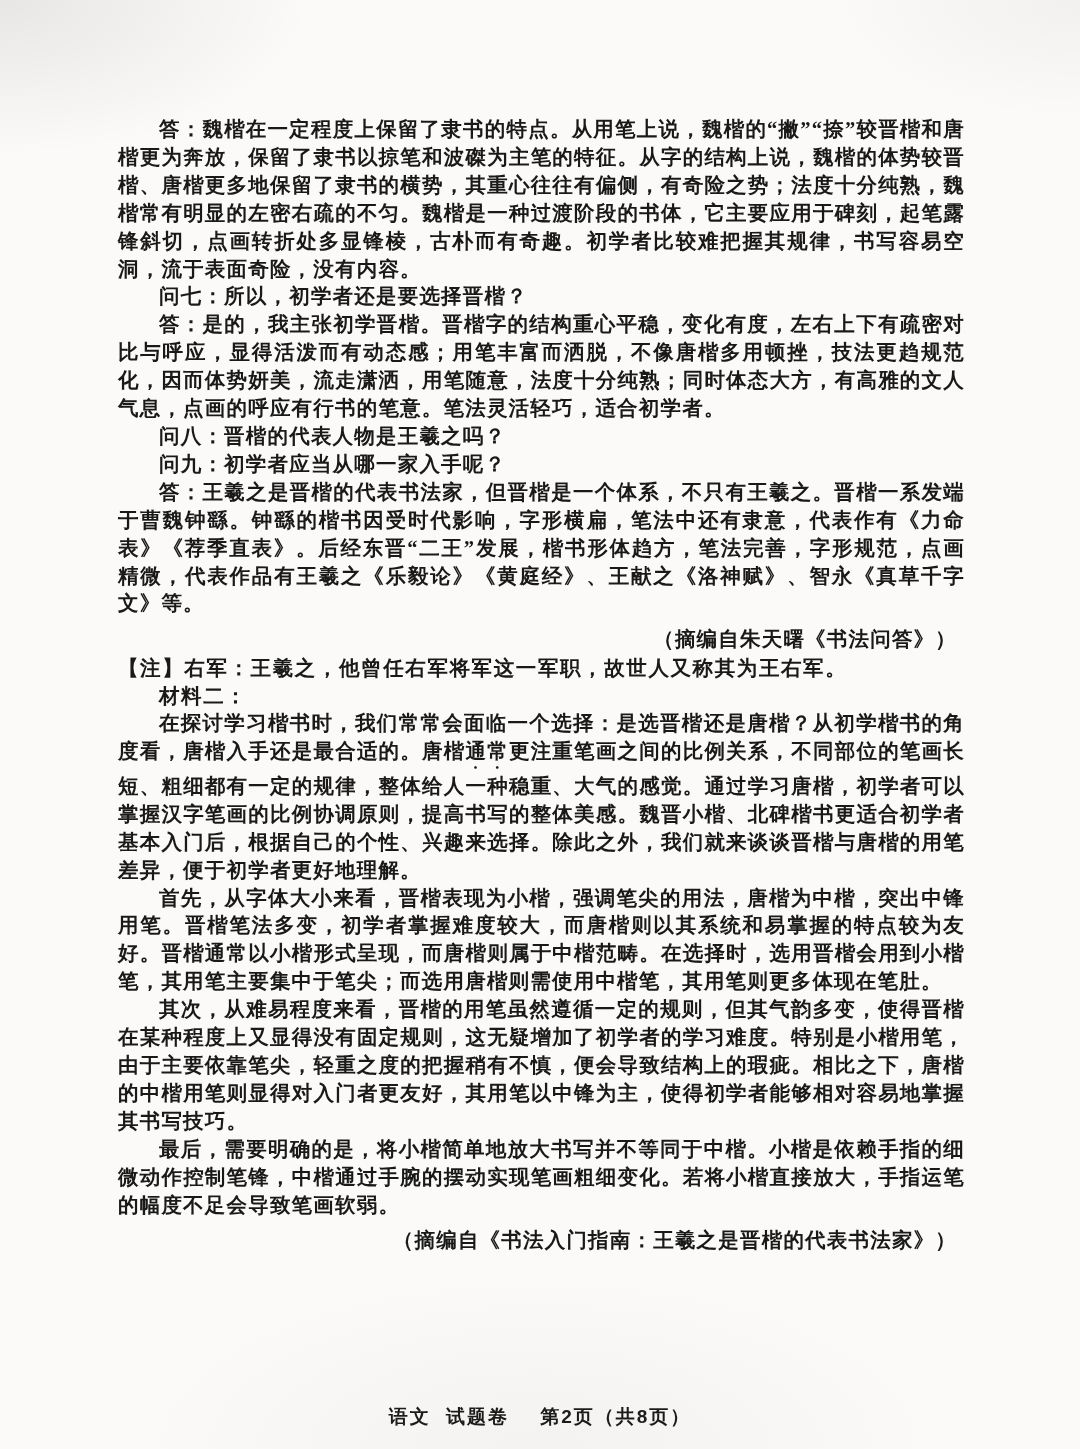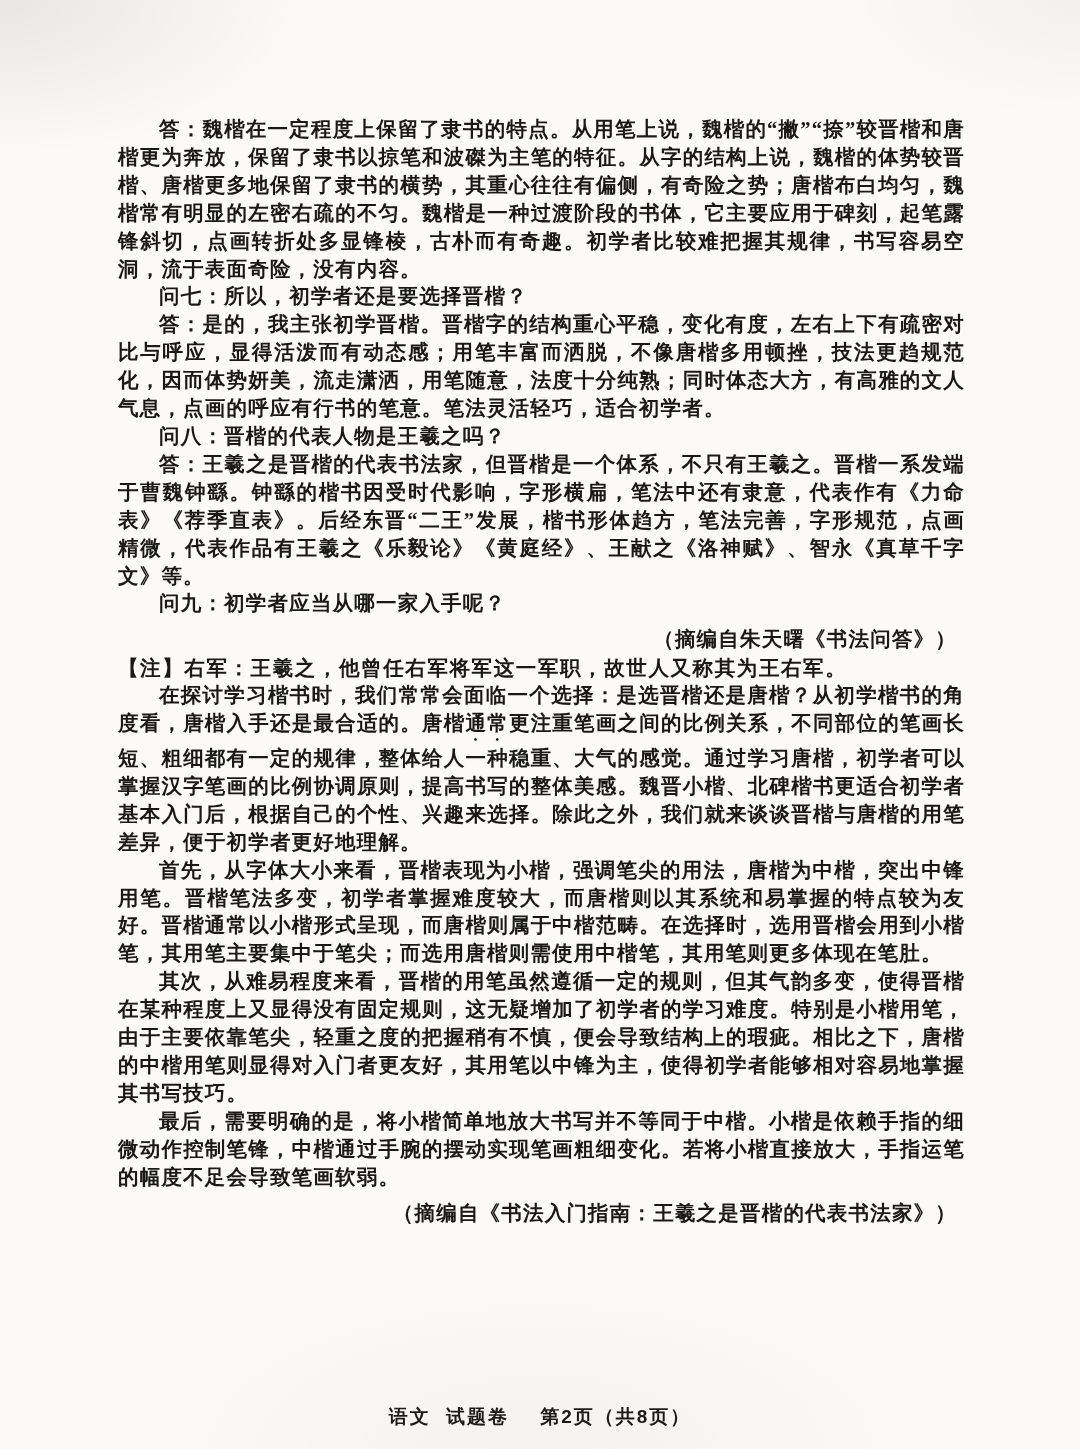--- a/index.html
+++ b/index.html
@@ -72,28 +72,29 @@
     color: #1b1b1b;
   }
   .footer span { display: inline-block; }
   .footer .gap-sm { margin-left: 8px; }
   .footer .gap-lg { margin-left: 24px; }
 </style>
 </head>
 <body style="background: rgb(251, 250, 248);">
 
 <main class="doc">
-    <p class="body indent"><span>答：魏楷在一定程度上保留了隶书的特点。从用笔上说，魏楷的“撇”“捺”较晋楷和唐楷更为奔放，保留了隶书以掠笔和波磔为主笔的特征。从字的结构上说，魏楷的体势较晋楷、唐楷更多地保留了隶书的横势，其重心往往有偏侧，有奇险之势；唐楷布白均匀，魏楷常有明显的左密右疏的不匀。魏楷是一种过渡阶段的书体，它主要应用于碑刻，起笔露锋斜切，点画转折处多显锋棱，古朴而有奇趣。初学者比较难把握其规律，书写容易空洞，流于表面奇险，没有内容。</span></p>
+    <p class="body indent"><span>答：魏楷在一定程度上保留了隶书的特点。从用笔上说，魏楷的“撇”“捺”较晋楷和唐楷更为奔放，保留了隶书以掠笔和波磔为主笔的特征。从字的结构上说，魏楷的体势较晋楷、唐楷更多地保留了隶书的横势，其重心往往有偏侧，有奇险之势；法度十分纯熟，魏楷常有明显的左密右疏的不匀。魏楷是一种过渡阶段的书体，它主要应用于碑刻，起笔露锋斜切，点画转折处多显锋棱，古朴而有奇趣。初学者比较难把握其规律，书写容易空洞，流于表面奇险，没有内容。</span></p>
     <p class="body indent"><span>问七：所以，初学者还是要选择晋楷？</span></p>
     <p class="body indent"><span>答：是的，我主张初学晋楷。晋楷字的结构重心平稳，变化有度，左右上下有疏密对比与呼应，显得活泼而有动态感；用笔丰富而洒脱，不像唐楷多用顿挫，技法更趋规范化，因而体势妍美，流走潇洒，用笔随意，法度十分纯熟；同时体态大方，有高雅的文人气息，点画的呼应有行书的笔意。笔法灵活轻巧，适合初学者。</span></p>
     <p class="body indent"><span>问八：晋楷的代表人物是王羲之吗？</span></p>
+    <p class="body indent"><span>问九：初学者应当从哪一家入手呢？</span></p>
     <p class="body indent"><span>答：王羲之是晋楷的代表书法家，但晋楷是一个体系，不只有王羲之。晋楷一系发端于曹魏钟繇。钟繇的楷书因受时代影响，字形横扁，笔法中还有隶意，代表作有《力命表》《荐季直表》。后经东晋“二王”发展，楷书形体趋方，笔法完善，字形规范，点画精微，代表作品有王羲之《乐毅论》《黄庭经》、王献之《洛神赋》、智永《真草千字文》等。</span></p>
-    <p class="body indent"><span>问九：初学者应当从哪一家入手呢？</span></p>
     <p class="attribution"><span>（摘编自朱天曙《书法问答》）</span></p>
     <p class="note"><span>【注】右军：王羲之，他曾任右军将军这一军职，故世人又称其为王右军。</span></p>
+    <p class="heading indent"><span>材料二：</span></p>
     <p class="body indent"><span>在探讨学习楷书时，我们常常会面临一个选择：是选晋楷还是唐楷？从初学楷书的角度看，唐楷入手还是最合适的。唐楷</span><span class="em">通常</span><span>更注重笔画之间的比例关系，不同部位的笔画长短、粗细都有一定的规律，整体给人一种稳重、大气的感觉。通过学习唐楷，初学者可以掌握汉字笔画的比例协调原则，提高书写的整体美感。魏晋小楷、北碑楷书更适合初学者基本入门后，根据自己的个性、兴趣来选择。除此之外，我们就来谈谈晋楷与唐楷的用笔差异，便于初学者更好地理解。</span></p>
     <p class="body indent"><span>首先，从字体大小来看，晋楷表现为小楷，强调笔尖的用法，唐楷为中楷，突出中锋用笔。晋楷笔法多变，初学者掌握难度较大，而唐楷则以其系统和易掌握的特点较为友好。晋楷通常以小楷形式呈现，而唐楷则属于中楷范畴。在选择时，选用晋楷会用到小楷笔，其用笔主要集中于笔尖；而选用唐楷则需使用中楷笔，其用笔则更多体现在笔肚。</span></p>
     <p class="body indent"><span>其次，从难易程度来看，晋楷的用笔虽然遵循一定的规则，但其气韵多变，使得晋楷在某种程度上又显得没有固定规则，这无疑增加了初学者的学习难度。特别是小楷用笔，由于主要依靠笔尖，轻重之度的把握稍有不慎，便会导致结构上的瑕疵。相比之下，唐楷的中楷用笔则显得对入门者更友好，其用笔以中锋为主，使得初学者能够相对容易地掌握其书写技巧。</span></p>
     <p class="body indent"><span>最后，需要明确的是，将小楷简单地放大书写并不等同于中楷。小楷是依赖手指的细微动作控制笔锋，中楷通过手腕的摆动实现笔画粗细变化。若将小楷直接放大，手指运笔的幅度不足会导致笔画软弱。</span></p>
     <p class="attribution"><span>（摘编自《书法入门指南：王羲之是晋楷的代表书法家》）</span></p>
   </main>
 
 <div class="footer">
   <span>语文</span>
   <span class="gap-sm">试题卷</span>

